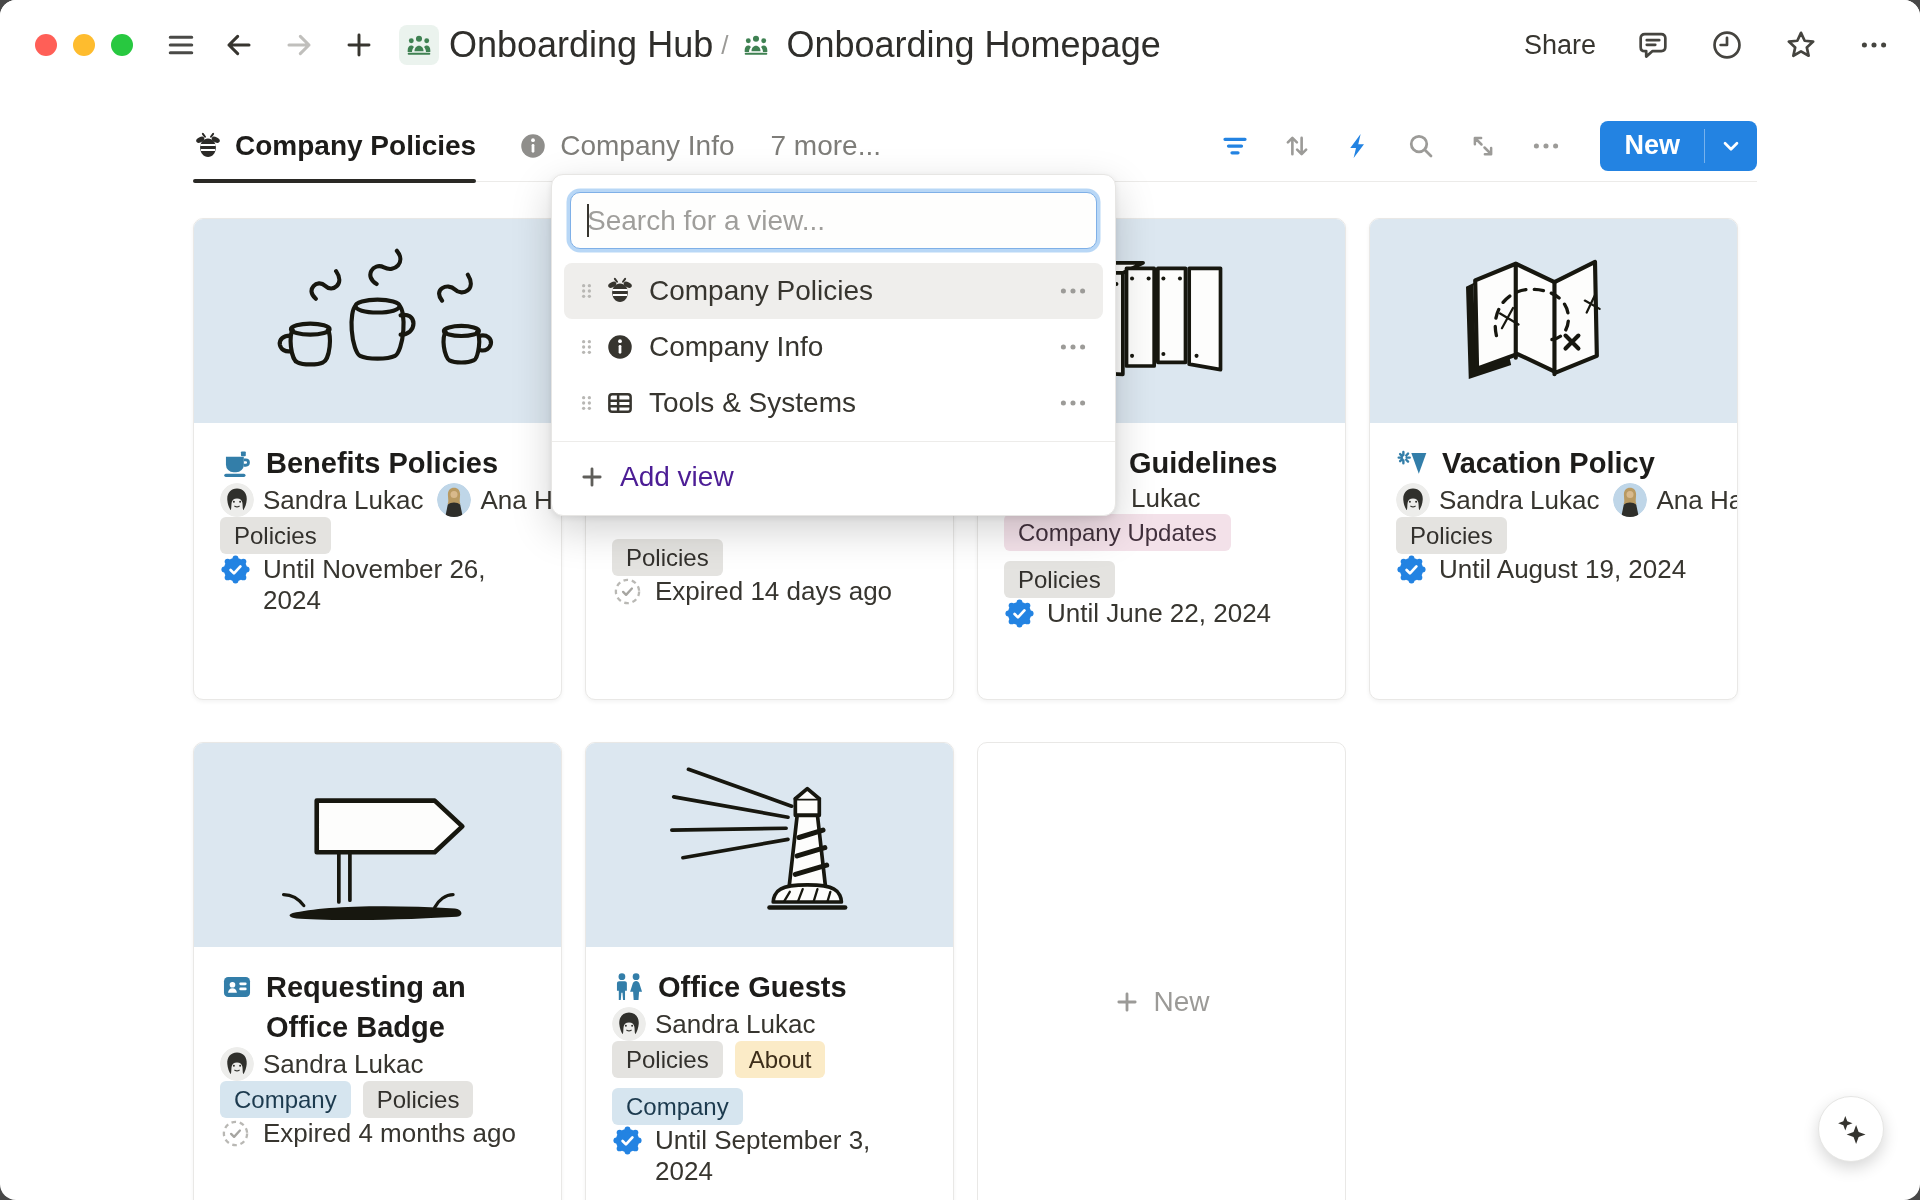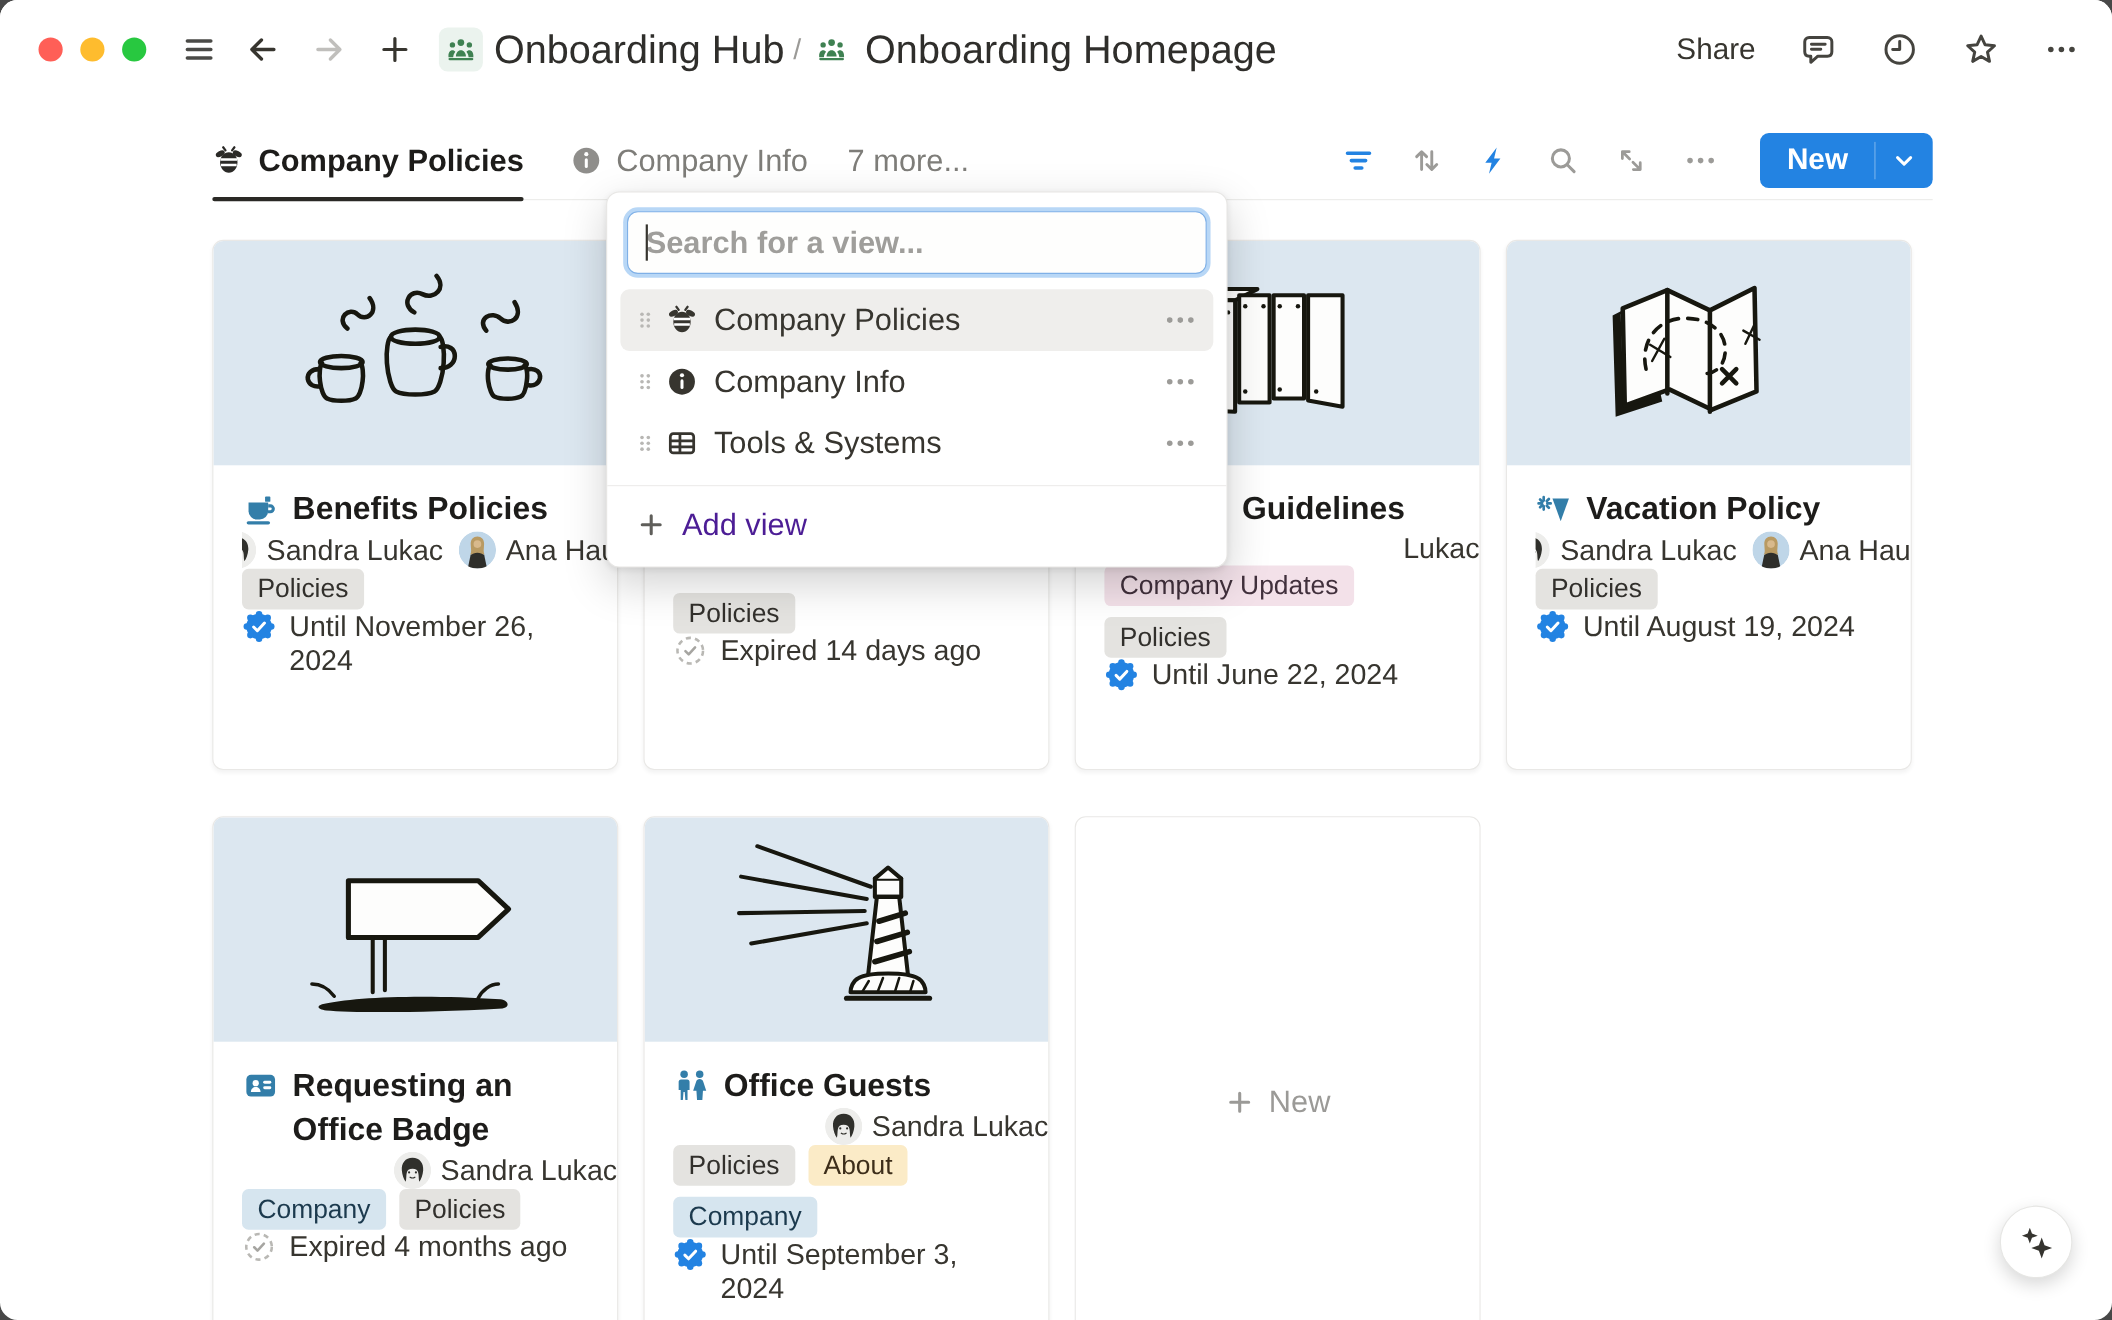--- a/index.html
+++ b/index.html
@@ -38,34 +38,34 @@
   .new-btn-divider { width:1px; background:rgba(255,255,255,.38); margin:8px 0; }
   .new-btn-chev { display:flex; align-items:center; padding:0 13px; }
 
   
   .grid { position:absolute; left:193px; top:218px; display:grid; grid-template-columns:repeat(4,369px); grid-template-rows:482px 520px; column-gap:23px; row-gap:42px; }
   .card { background:#fff; border:1px solid #E9E8E6; border-radius:10px; box-shadow:0 2px 4px rgba(15,15,15,.05); overflow:hidden; display:flex; flex-direction:column; cursor:pointer; }
   .cover { height:204px; background:#DCE7F0; flex:none; display:flex; align-items:center; justify-content:center; overflow:hidden; }
   .card-body { padding:20px 26px 0 26px; display:flex; flex-direction:column; overflow:hidden; }
   .card-title { display:flex; gap:12px; font-size:29px; font-weight:700; color:#1D1C1A; line-height:40px; }
   .card-title .ic { flex:none; display:inline-flex; margin-top:3px; }
-  .card-people { display:flex; align-items:center; gap:14px; white-space:nowrap; overflow:hidden; margin-right:-26px;justify-content:flex-end; }
+  .card-people { display:flex; align-items:center; gap:14px; white-space:nowrap; overflow:hidden; margin-right:-26px; }
   .person { display:inline-flex; align-items:center; gap:9px; font-size:26px; color:#37352F; flex:none; }
   .avatar { width:34px; height:34px; border-radius:50%; overflow:hidden; flex:none; }
   .card-tags { display:flex; flex-wrap:wrap; gap:10px 12px; }
   .tag { height:37px; padding:16px 14px; border-radius:6px; font-size:24px; display:inline-flex; align-items:center; white-space:nowrap; }
   .card-status { display:flex; align-items:flex-start; gap:12px; font-size:26px; color:#37352F; }
   .card-status .ic { display:inline-flex; flex:none; }
   .new-tile { border:1px solid #E9E8E6; border-radius:10px; background:#FFFFFF; display:flex; align-items:center; justify-content:center; gap:12px; color:#9B9A97; font-size:28px; cursor:pointer; }
   .new-tile .ic { display:inline-flex; color:#9B9A97; }
 
   
   .popover { position:absolute; left:551px; top:174px; width:565px; background:#fff; border:1px solid #E7E6E4; border-radius:12px; box-shadow:0 14px 40px rgba(0,0,0,.18), 0 2px 6px rgba(0,0,0,.08); z-index:50; padding-bottom:12px; }
   .pop-search-wrap { position:relative; margin:17px 18px 14px 18px; }
-  .pop-search { width:100%; height:57px; border-radius:10px; border:1.5px solid #7FB0E7; box-shadow:0 0 0 3.5px rgba(35,131,226,.32); font-size:28px; padding:0 16px; color:#37352F; outline:none; background:#FEFEFD; font-family:inherit;font-weight:bold; }
+  .pop-search { width:100%; height:57px; border-radius:10px; border:1.5px solid #7FB0E7; box-shadow:0 0 0 3.5px rgba(35,131,226,.32); font-size:28px; padding:0 16px; color:#37352F; outline:none; background:#FEFEFD; font-family:inherit; }
   .pop-search::placeholder { color:#9F9E9B; }
   .caret { position:absolute; left:17px; top:12px; width:2px; height:33px; background:#37352F; }
   .view-row { display:flex; align-items:center; height:56px; margin:0 12px; border-radius:8px; padding:0 10px 0 14px; cursor:pointer; }
   .view-row.selected { background:#EFEEEC; }
   .vr-handle { display:inline-flex; color:#B8B7B4; margin-right:10px; cursor:grab; }
   .vr-ic { display:inline-flex; color:#37352F; margin-right:14px; }
   .vr-label { font-size:28px; color:#37352F; font-weight:500; flex:1; }
   .vr-dots { display:inline-flex; color:#9C9B98; cursor:pointer; padding:4px; }
   .pop-divider { height:1px; background:#EDECEA; margin:10px 0 9px 0; }
   .addview-row { display:flex; align-items:center; height:52px; margin:0 12px; border-radius:8px; padding:0 14px; cursor:pointer; color:#4c1d95; }

